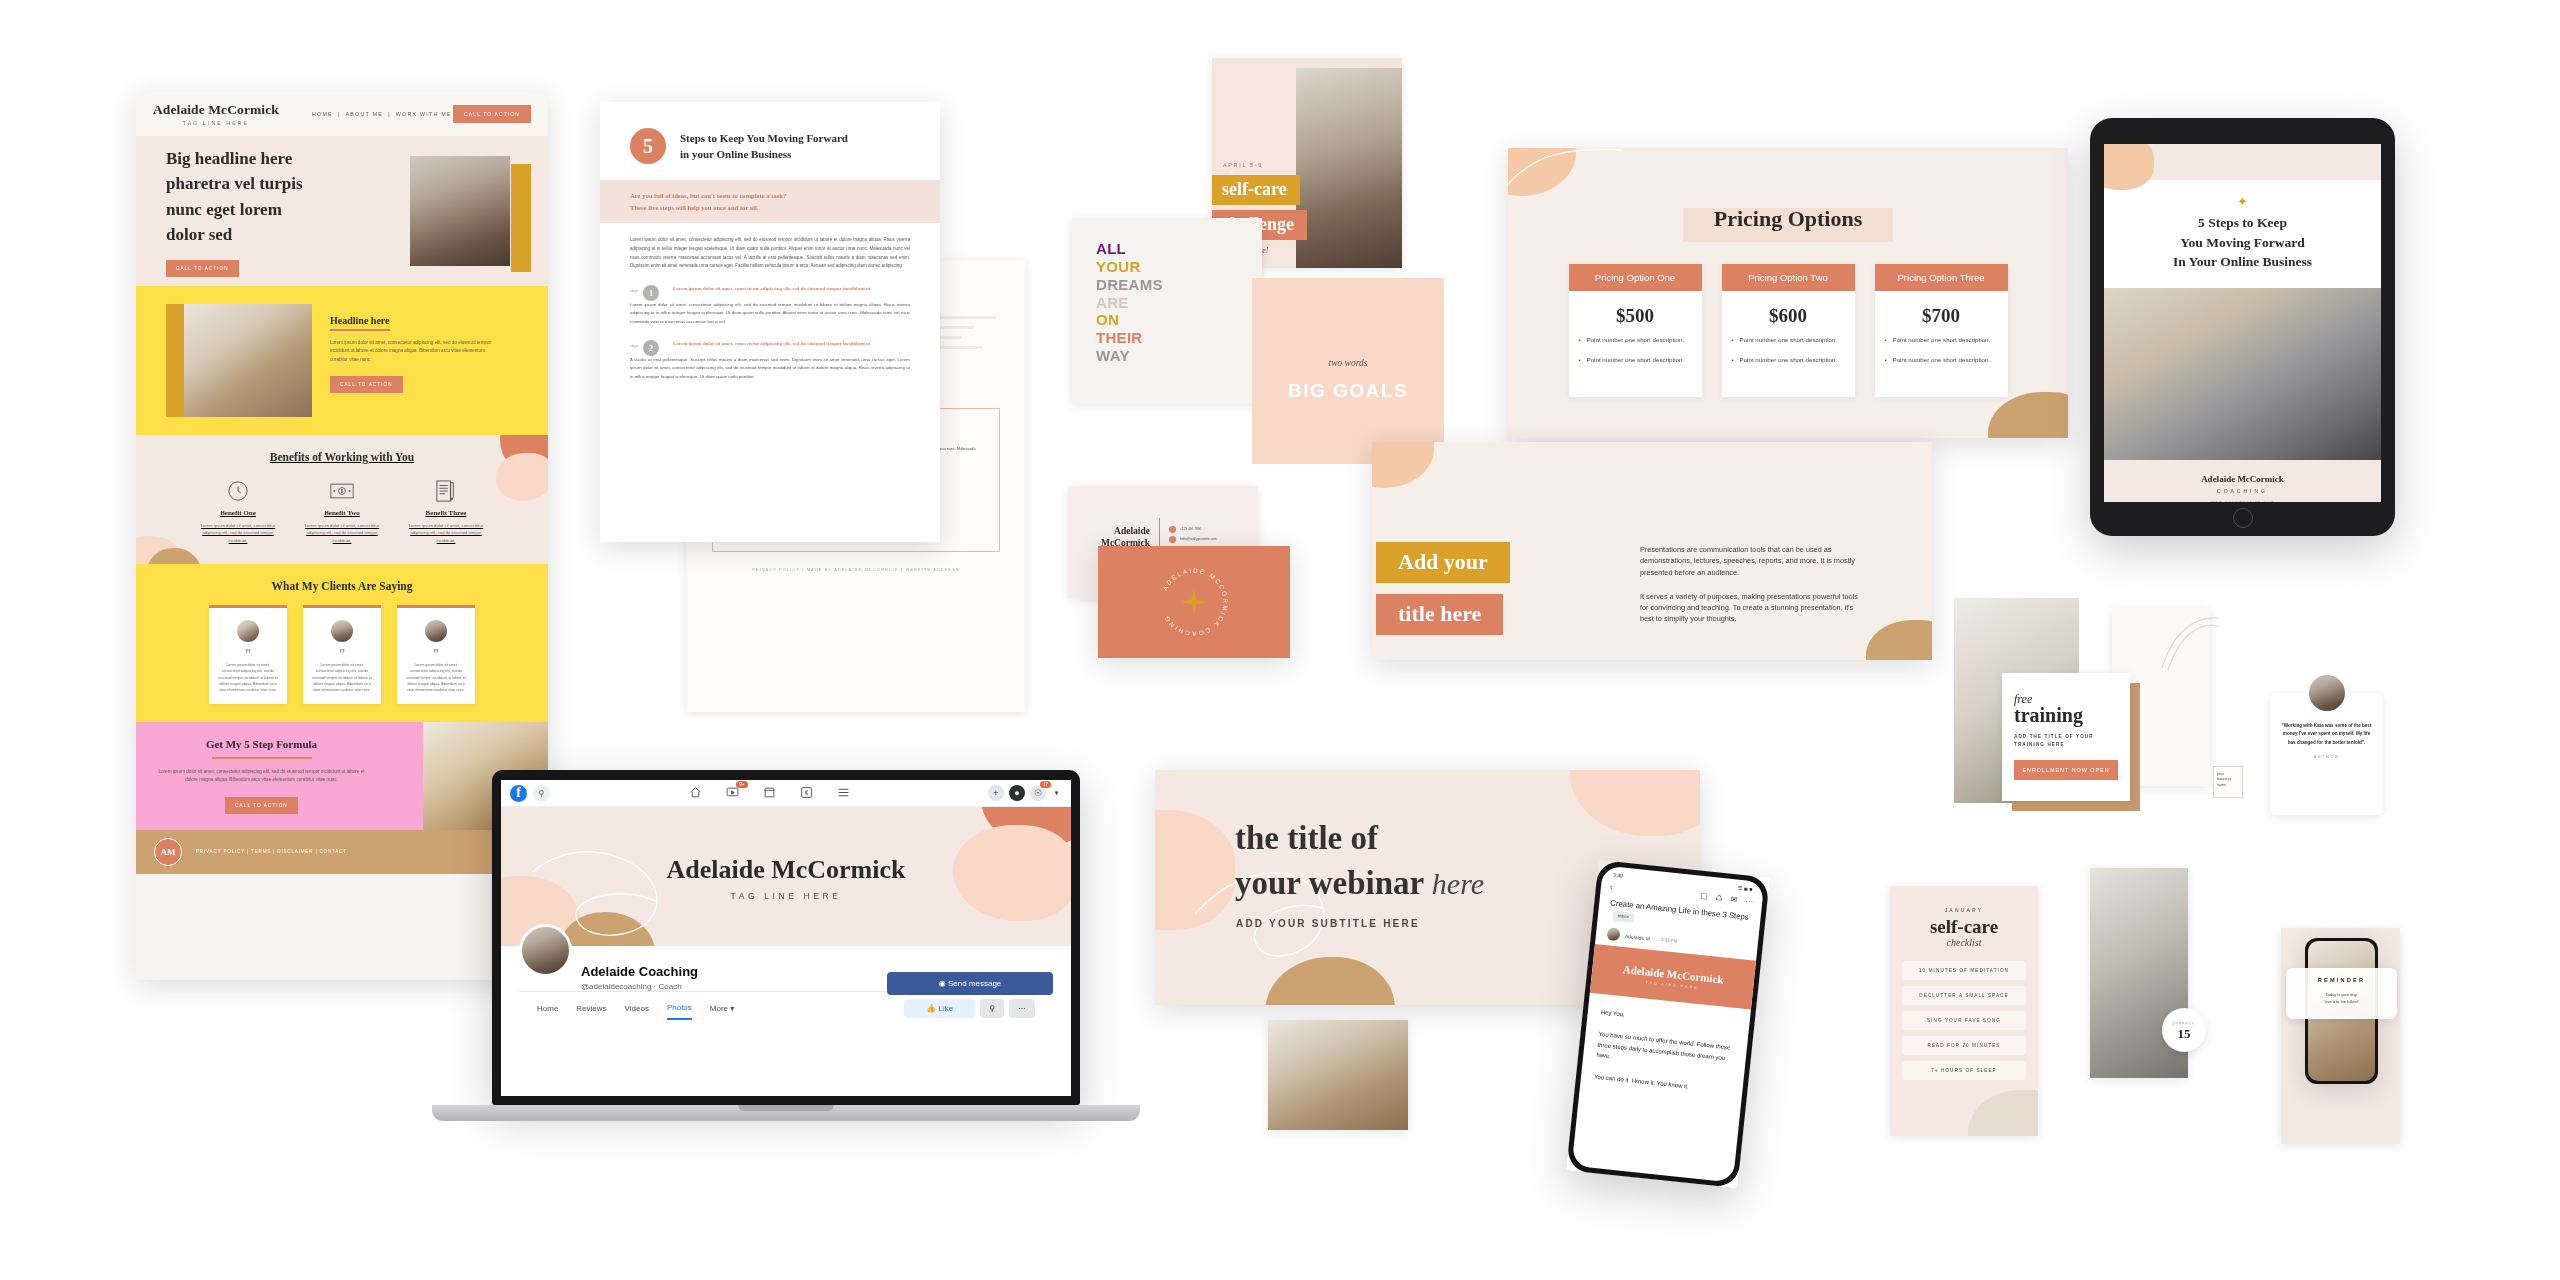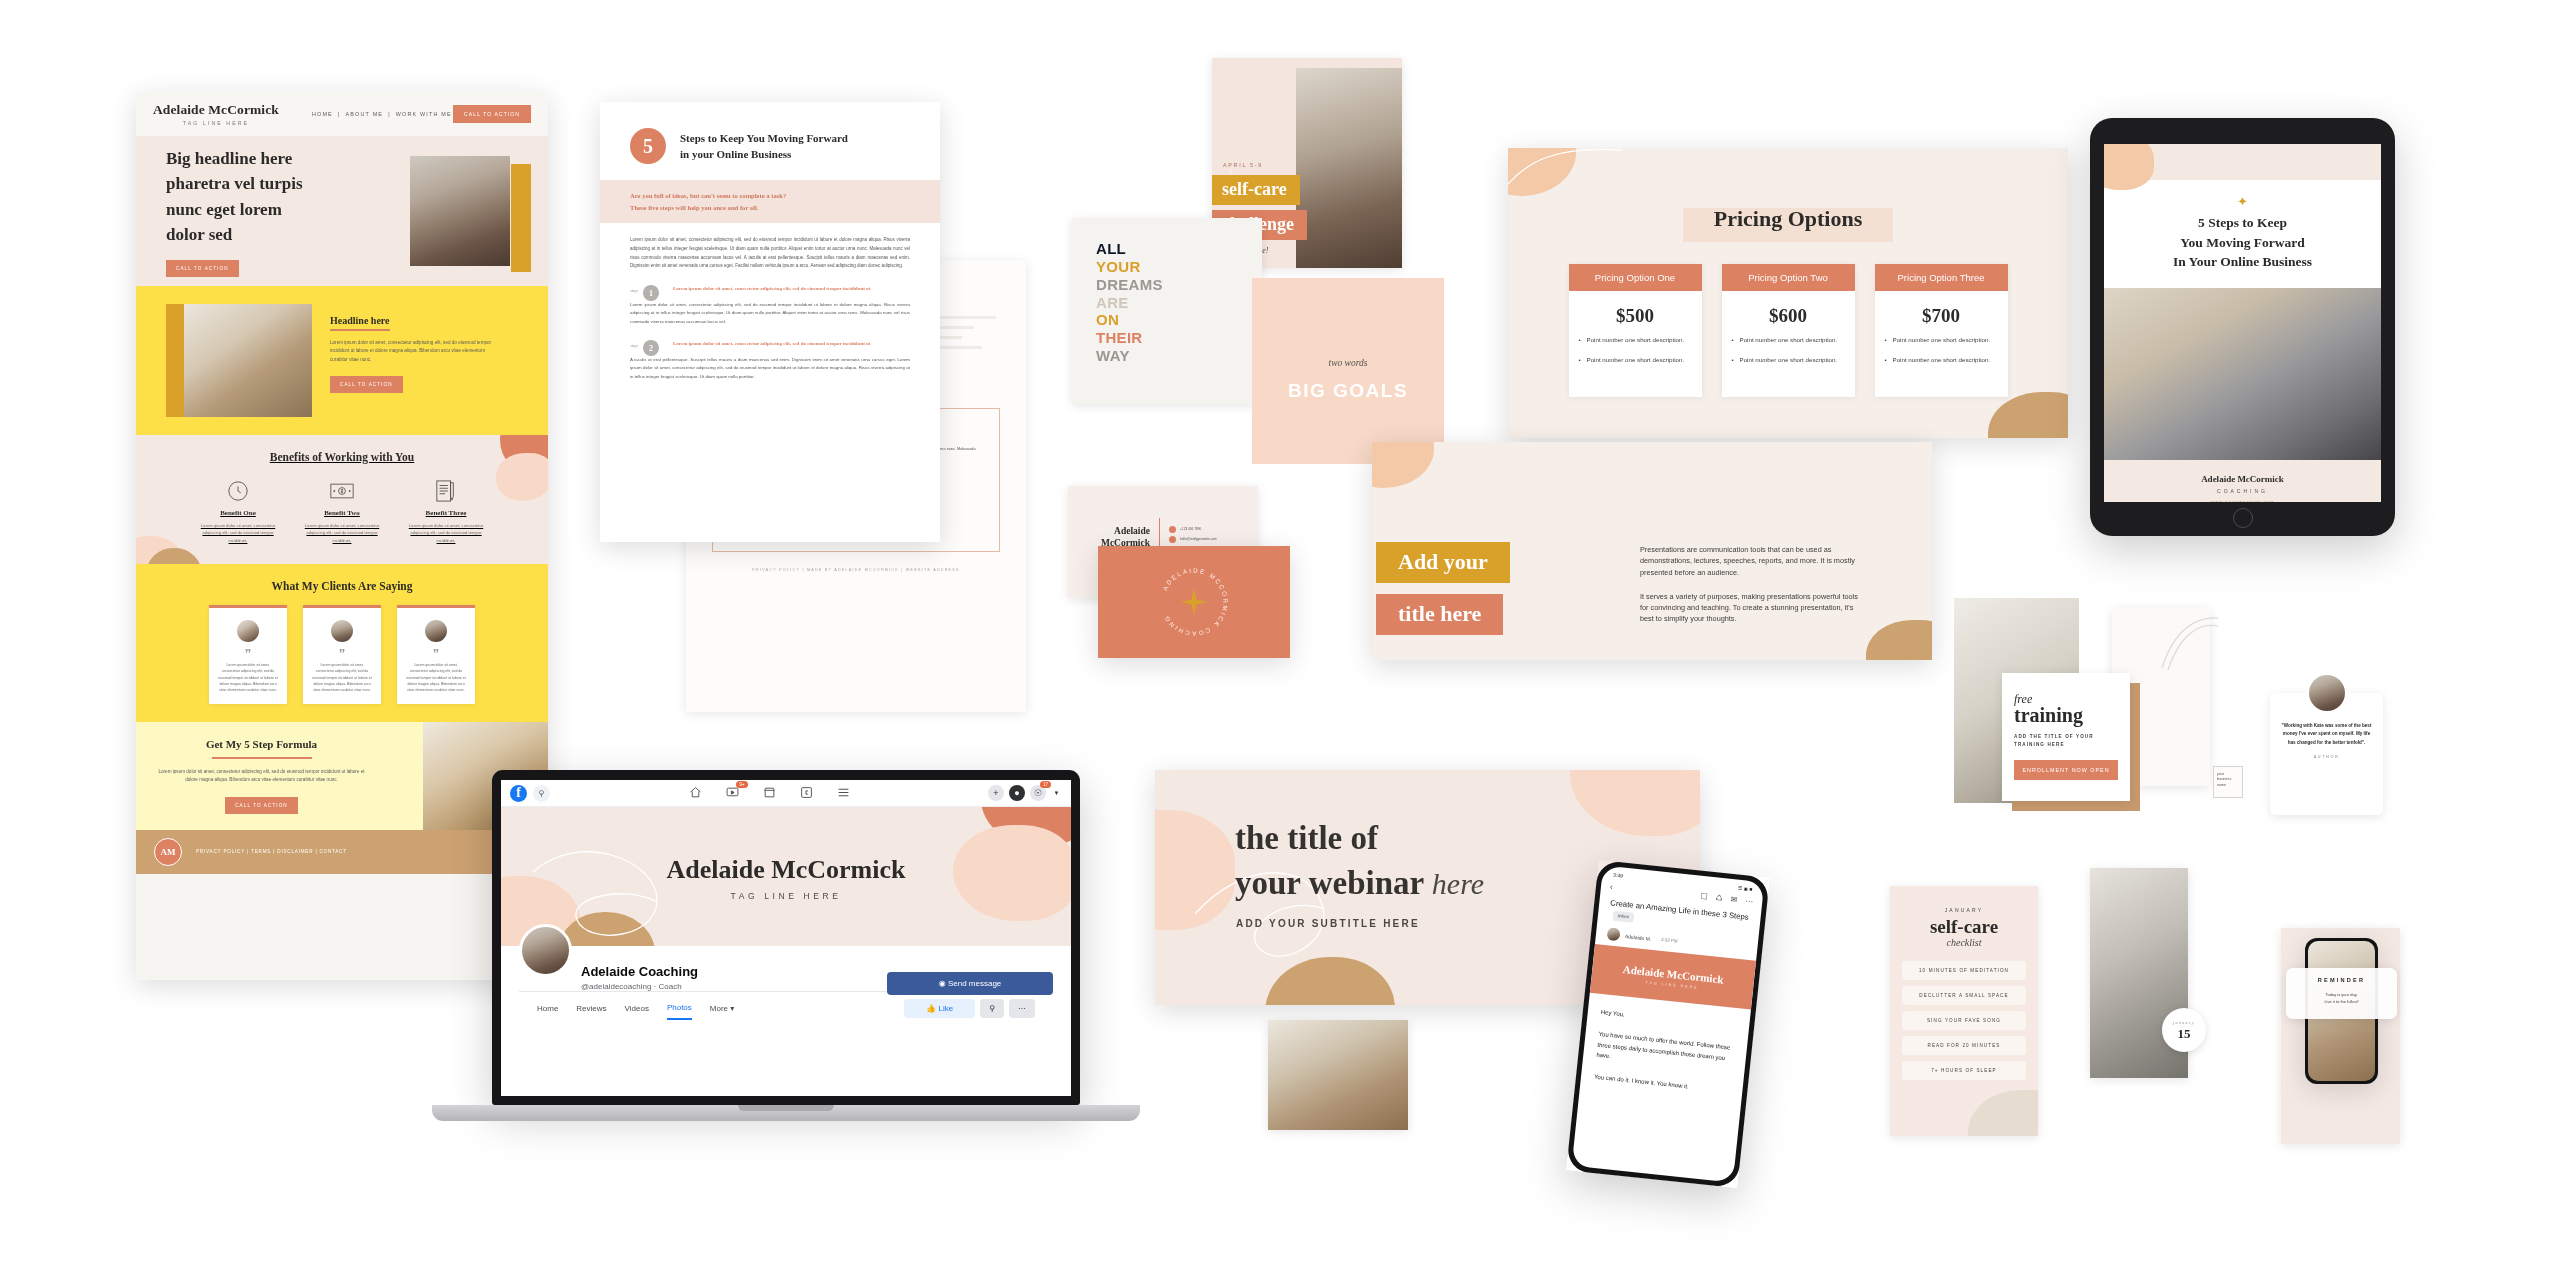--- a/index.html
+++ b/index.html
@@ -40,21 +40,21 @@
   .benefit .bi { height:28px; display:flex; align-items:center; justify-content:center; }
   .benefit h4 { font-size:7px; color:#2c2b29; margin-top:4px; font-weight:bold;}
   .benefit p { font-size:4.2px; line-height:1.75; color:#6d6a66; margin-top:5px; }
 
   .testimonials { display:flex; justify-content:center; gap:16px; margin-top:13px; }
   .tcard { width:78px; background:#fff; border-top:3px solid #dd8163; padding:8px 8px 10px; text-align:center; box-shadow:0 1px 5px rgba(0,0,0,.07); }
   .tcard .av { width:22px; height:22px; border-radius:50%; margin:4px auto 0; overflow:hidden; }
   .tcard .qm { font-size:13px; color:#9b9894; line-height:.7; margin:7px 0 4px; font-weight:bold; }
   .tcard p { font-size:3.5px; line-height:1.8; color:#6d6a66; }
 
-  .optin { background:#fef9c3; display:flex; align-items:stretch; height:108px;gap:36px; }
+  .optin { background:#f9a8d4; display:flex; align-items:stretch; height:108px;gap:36px; }
   .optin .l { flex:1; text-align:center; padding:16px 18px 0; }
   .optin h3 { font-size:11px; color:#2c2b29; font-weight:bold; }
   .optin .rule { width:100px; height:2px; background:#dd8163; margin:7px auto 9px; }
   .optin p { font-size:4.6px; line-height:1.9; color:#5d5b57; }
   .optin .r { width:125px; }
 
   .foot { background:#cda271; height:44px; display:flex; align-items:center; padding:0 18px; }
   .foot .logo { width:28px; height:28px; border-radius:50%; background:#dd8163; border:1.5px solid #fff; color:#fff; display:flex; align-items:center; justify-content:center; font-size:9px; font-weight:bold; }
   .foot .links { color:#fff; font-size:4.6px; letter-spacing:.8px; margin-left:14px; }
 
@@ -445,21 +445,21 @@
       </div>
     <div class="dateline">APRIL 5-9</div>
     <div class="tinylbl">FIVE DAY</div>
     <div class="band1 serif">self-care</div>
     <div class="band2 serif">challenge</div>
     <div class="joinme serif">join me!</div>
   </div>
 
   <div class="abs shadow-sm" id="dreams">
     <div class="wordlist">
-      <div class="w" style="color:#0f172a">ALL</div>
+      <div class="w" style="color:#701a75">ALL</div>
       <div class="w" style="color:#d9a12a">YOUR</div>
       <div class="w" style="color:#9b9894">DREAMS</div>
       <div class="w" style="color:#cfc7bc">ARE</div>
       <div class="w" style="color:#d9a12a">ON</div>
       <div class="w" style="color:#dd8163">THEIR</div>
       <div class="w" style="color:#9b9894">WAY</div>
     </div>
   </div>
 
   <div class="abs" id="biggoals">

